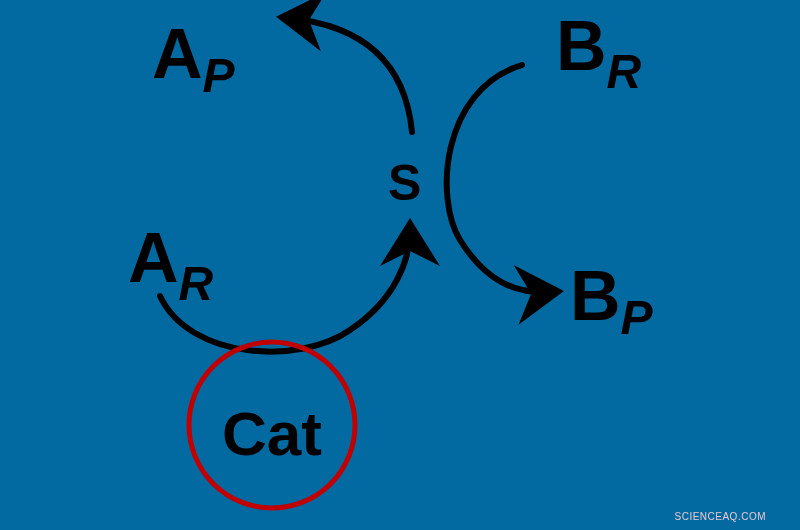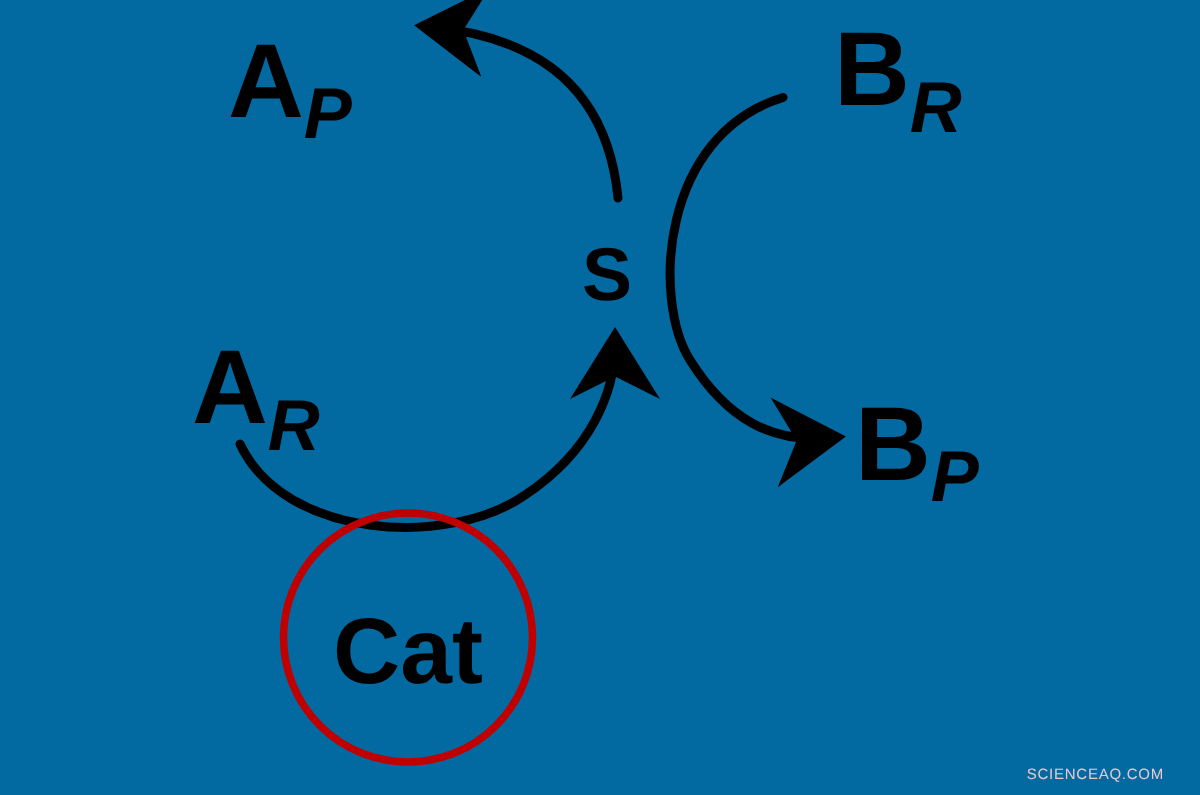--- a/index.html
+++ b/index.html
@@ -1,20 +1,20 @@
 <!DOCTYPE html>
 <html><head>
   <meta charset="utf-8">
   <style>
     html, body { margin: 0; padding: 0; background: #ffffff; }
     .canvas { position: relative; width: 800px; height: 530px; overflow: hidden; background: #0369a1; font-family: "Liberation Sans", sans-serif; }
     svg.diagram { position: absolute; left: 0; top: 0; }
     .lbl { font-family: "Liberation Sans", sans-serif; font-weight: bold; fill: #000; }
     .sub { font-style: italic; }
-    .watermark { position: absolute; right: 24px; bottom: 8px; font-size: 10px; color: #e9c9d0; letter-spacing: 0.5px; font-family: "Liberation Sans", sans-serif; }
+    .watermark { position: absolute; right: 34px; bottom: 8px; font-size: 10px; color: #e9c9d0; letter-spacing: 0.5px; font-family: "Liberation Sans", sans-serif; }
   </style>
 </head>
 <body>
 
 <div class="canvas">
   <svg class="diagram" width="800" height="530" viewBox="0 0 800 530">
     <defs>
       <marker id="arrowhead" markerWidth="10" markerHeight="10" refX="6" refY="5" orient="auto" markerUnits="strokeWidth">
         <path d="M0,0 L8,5 L0,10 L2.5,5 Z" fill="#000"></path>
       </marker>

